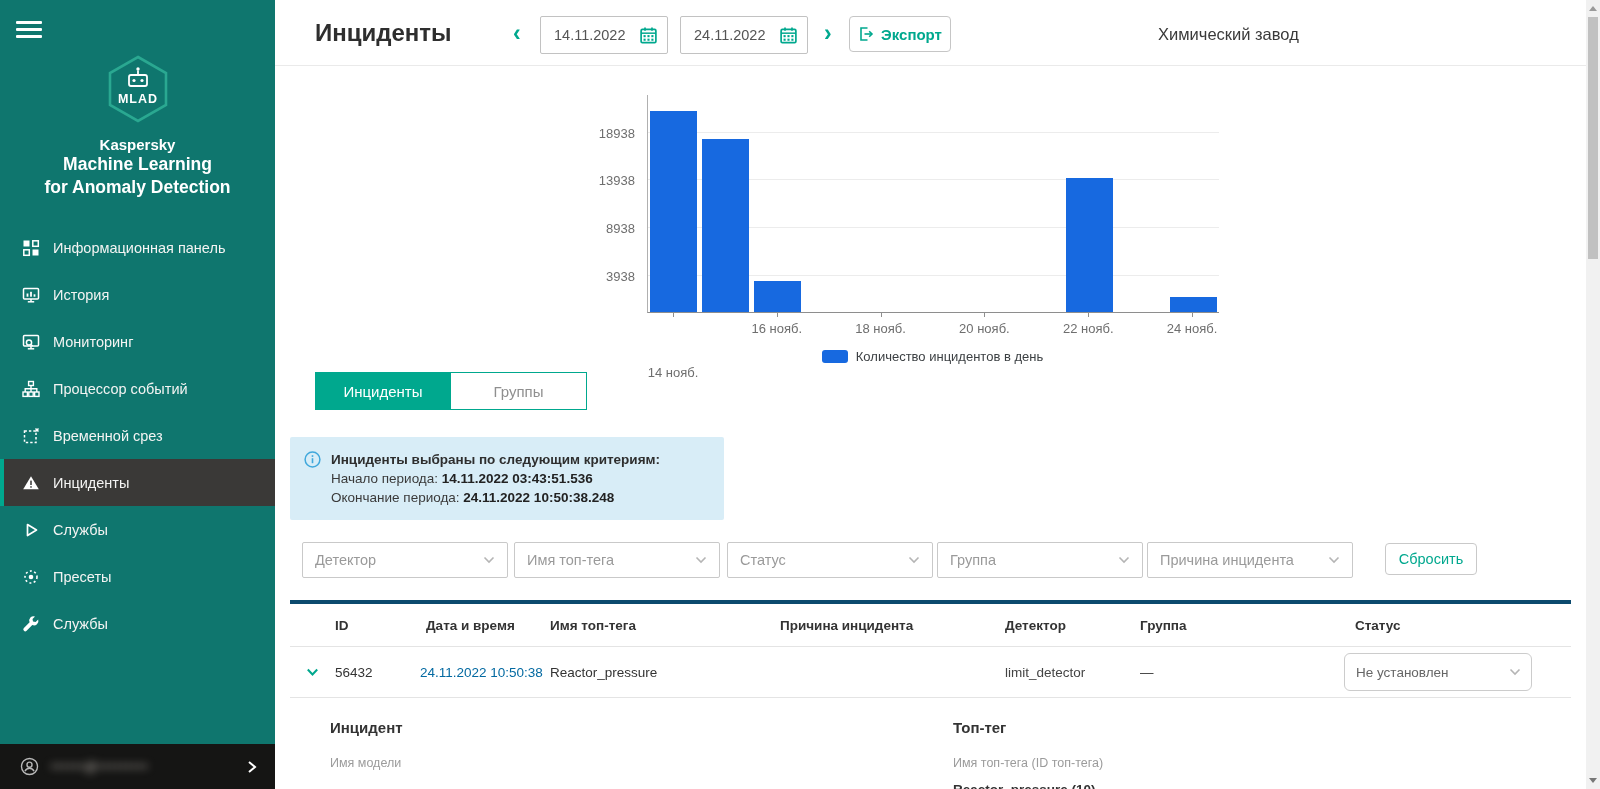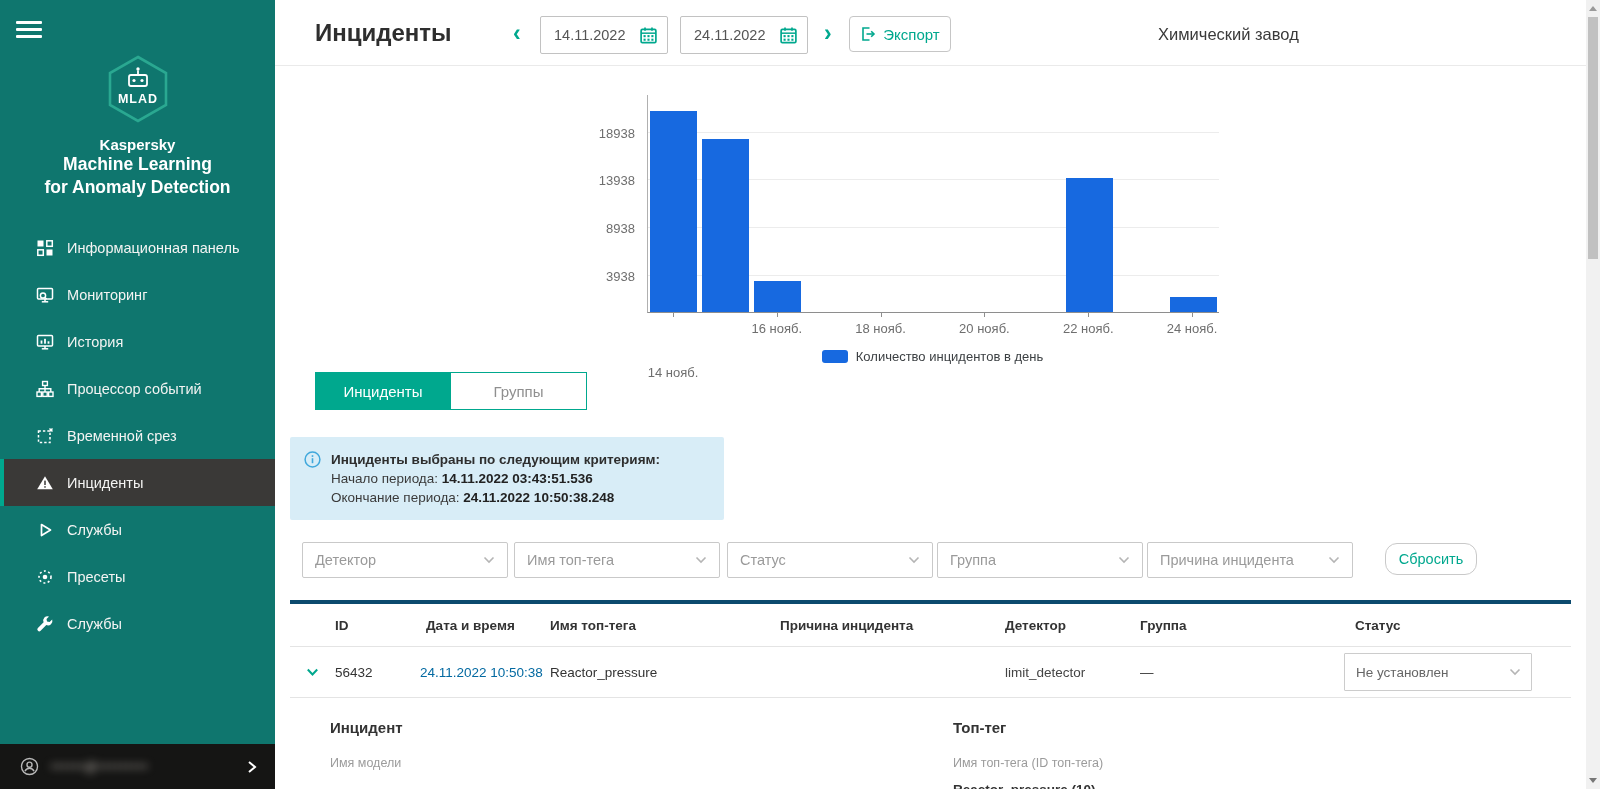--- a/index.html
+++ b/index.html
@@ -7,39 +7,39 @@
          font-family:"Liberation Sans",sans-serif;-webkit-font-smoothing:antialiased;}
   
   .sidebar{position:absolute;left:0;top:0;width:275px;height:789px;background:#0f766e;color:#fff;}
   .hamburger{position:absolute;left:16px;top:21px;width:26px;height:18px;cursor:pointer;}
   .hamburger span{display:block;height:3px;background:#fff;border-radius:1px;margin-bottom:4px;}
   .logo-wrap{position:absolute;left:0;top:54px;width:275px;text-align:center;}
   .brand{font-size:15px;font-weight:700;margin-top:8px;}
   .product{font-size:17.5px;font-weight:700;line-height:23px;}
   .menu{position:absolute;left:0;top:224px;width:275px;}
   .menu-item{position:relative;height:47px;display:flex;align-items:center;gap:13px;
-             padding-left:36px;font-size:14.5px;color:#f4f4f3;cursor:pointer;}
+             padding-left:22px;font-size:14.5px;color:#f4f4f3;cursor:pointer;}
   .menu-item .mi{width:18px;height:18px;flex:0 0 18px;display:flex;}
   .menu-item.active{background:#3a3937;}
   .menu-item.active::before{content:"";position:absolute;left:0;top:0;width:4px;height:100%;background:#00a88e;}
   .user-bar{position:absolute;left:0;bottom:0;width:275px;height:45px;background:#151514;
             display:flex;align-items:center;padding:0 18px 0 20px;box-sizing:border-box;gap:12px;}
   .email-blur{filter:blur(4px);color:#b9b3ab;font-size:13px;letter-spacing:1px;max-width:160px;overflow:hidden;white-space:nowrap;}
   .user-chevron{margin-left:auto;}
   
   .main{position:absolute;left:275px;top:0;width:1311px;height:789px;background:#fff;}
   .main-header{position:absolute;left:0;top:0;width:100%;height:66px;border-bottom:1px solid #eaeaea;box-sizing:border-box;}
   .page-title{position:absolute;left:40px;top:19px;font-size:24px;font-weight:700;color:#2e2e2e;}
   .nav-arrow{position:absolute;top:19px;font-size:23px;font-weight:700;color:#00a88e;cursor:pointer;line-height:28px;}
   .date-field{position:absolute;top:16px;width:128px;height:38px;border:1px solid #c2c2c2;border-radius:2px;
               background:#fff;display:flex;align-items:center;justify-content:space-between;
               padding:0 9px 0 13px;box-sizing:border-box;font-size:14.5px;color:#555;cursor:pointer;}
   .btn-export{position:absolute;left:574px;top:16px;width:102px;height:36px;border:1px solid #c6c6c6;border-radius:4px;
               background:#fff;display:flex;align-items:center;justify-content:center;gap:7px;
-              font-size:15px;color:#00a88e;cursor:pointer;box-sizing:border-box;}
+              font-size:15px;color:#00a88e;cursor:pointer;box-sizing:border-box;font-weight:bold;}
   .site-name{position:absolute;left:883px;top:25px;font-size:16.5px;color:#3a3a3a;}
   
   .chart{position:absolute;left:292px;top:93px;width:680px;height:285px;}
   .y-labels{position:absolute;left:0;top:2px;width:68px;height:217px;}
   .y-label{position:absolute;right:0;width:68px;text-align:right;font-size:13px;color:#6e6e6e;}
   .plot{position:absolute;left:80px;top:2px;width:571px;height:217px;
         border-left:1px solid #b0b0b0;border-bottom:1px solid #8e8e8e;box-sizing:content-box;}
   .gridline{position:absolute;left:0;width:100%;height:1px;background:#ececec;}
   .bar{position:absolute;bottom:0;}
   .x-axis{position:absolute;left:80px;top:220px;width:571px;height:32px;}
@@ -57,33 +57,33 @@
   
   .info-box{position:absolute;left:15px;top:437px;width:434px;background:#d8edf7;border-radius:2px;
             padding:13px 14px 13px 14px;box-sizing:border-box;display:flex;gap:10px;
             font-size:13.5px;color:#3a3a3a;line-height:19px;}
   .info-box .title{font-weight:700;color:#2e2e2e;}
   .info-box .b{font-weight:700;color:#222;}
   
   .filter-select{position:absolute;top:542px;height:36px;width:206px;border:1px solid #c9c9c9;border-radius:2px;
                  background:#fff;display:flex;align-items:center;justify-content:space-between;
                  padding:0 12px;box-sizing:border-box;font-size:14.5px;color:#9a9a9a;cursor:pointer;}
-  .btn-reset{position:absolute;left:1110px;top:543px;width:92px;height:32px;border:1px solid #c9c9c9;border-radius:12px;
+  .btn-reset{position:absolute;left:1110px;top:543px;width:92px;height:32px;border:1px solid #c9c9c9;border-radius:4px;
              background:#fff;display:flex;align-items:center;justify-content:center;
              font-size:14.5px;color:#00a88e;cursor:pointer;box-sizing:border-box;}
   
   .table{position:absolute;left:15px;top:600px;width:1281px;}
   .thead{position:relative;height:42px;border-top:4px solid #0c4a6e;border-bottom:1px solid #e4e4e4;}
   .th{position:absolute;top:0;bottom:0;display:flex;align-items:center;font-weight:700;font-size:13.5px;color:#333;}
   .trow{position:relative;height:50px;border-bottom:1px solid #e4e4e4;}
   .td{position:absolute;top:0;bottom:0;display:flex;align-items:center;font-size:13.5px;color:#333;}
   .td.link{color:#0369a1;cursor:pointer;}
   .td.muted{color:#444;}
   .row-chevron{position:absolute;left:16px;top:21px;cursor:pointer;}
-  .status-select{position:absolute;left:1054px;top:6px;width:188px;height:38px;border:1px solid #ccc;border-radius:1px;
+  .status-select{position:absolute;left:1054px;top:6px;width:188px;height:38px;border:1px solid #ccc;border-radius:6px;
                  background:#fff;display:flex;align-items:center;justify-content:space-between;
                  padding:0 10px 0 11px;box-sizing:border-box;font-size:13.5px;color:#666;cursor:pointer;}
   .details{position:relative;height:97px;}
   .detail-h{position:absolute;top:21px;font-size:15px;font-weight:700;color:#333;}
   .detail-label{position:absolute;top:58px;font-size:12.5px;color:#9b9b9b;}
   .detail-value{position:absolute;top:84px;font-size:13.5px;font-weight:700;color:#333;}
   
   .sb{position:absolute;right:0;top:0;width:14px;height:789px;background:#f1f1f1;}
   .sb-thumb{position:absolute;left:2px;top:17px;width:10px;height:242px;background:#c1c1c1;cursor:pointer;}
   .sb-arrow{position:absolute;left:3px;width:0;height:0;border-left:4px solid transparent;border-right:4px solid transparent;cursor:pointer;}
@@ -124,42 +124,42 @@
               <rect x="1.5" y="1.5" width="6" height="6" fill="#fff"></rect>
               <rect x="10.8" y="1.8" width="5.5" height="5.5" fill="none" stroke="#fff" stroke-width="1.5"></rect>
               <rect x="1.8" y="10.8" width="5.5" height="5.5" fill="none" stroke="#fff" stroke-width="1.5"></rect>
               <rect x="10.5" y="10.5" width="6" height="6" fill="#fff"></rect>
             </svg>
         </span>
         <span>Информационная панель</span>
       </div>
       <div class="menu-item">
         <span class="mi">
+          <svg width="18" height="18" viewBox="0 0 18 18">
+              <rect x="1.5" y="2.5" width="15" height="10.5" rx="1" fill="none" stroke="#fff" stroke-width="1.5"></rect>
+              <rect x="4.6" y="7.5" width="1.8" height="3.2" fill="#fff"></rect>
+              <rect x="8.1" y="5.8" width="1.8" height="4.9" fill="#fff"></rect>
+              <rect x="11.6" y="8.3" width="1.8" height="2.4" fill="#fff"></rect>
+              <line x1="9" y1="13" x2="9" y2="15.8" stroke="#fff" stroke-width="1.5"></line>
+              <line x1="5.8" y1="15.8" x2="12.2" y2="15.8" stroke="#fff" stroke-width="1.5"></line>
+            </svg>
+        </span>
+        <span>История</span>
+      </div>
+      <div class="menu-item">
+        <span class="mi">
           <svg width="18" height="18" viewBox="0 0 18 18" fill="none" stroke="#fff" stroke-width="1.5">
               <rect x="1.5" y="2.5" width="15" height="10.5" rx="1"></rect>
               <line x1="9" y1="13" x2="9" y2="15.8"></line>
               <line x1="5.8" y1="15.8" x2="12.2" y2="15.8"></line>
               <circle cx="7" cy="9.5" r="2.6"></circle>
               <line x1="9" y1="11.5" x2="10.6" y2="13.1"></line>
             </svg>
         </span>
         <span>Мониторинг</span>
-      </div>
-      <div class="menu-item">
-        <span class="mi">
-          <svg width="18" height="18" viewBox="0 0 18 18">
-              <rect x="1.5" y="2.5" width="15" height="10.5" rx="1" fill="none" stroke="#fff" stroke-width="1.5"></rect>
-              <rect x="4.6" y="7.5" width="1.8" height="3.2" fill="#fff"></rect>
-              <rect x="8.1" y="5.8" width="1.8" height="4.9" fill="#fff"></rect>
-              <rect x="11.6" y="8.3" width="1.8" height="2.4" fill="#fff"></rect>
-              <line x1="9" y1="13" x2="9" y2="15.8" stroke="#fff" stroke-width="1.5"></line>
-              <line x1="5.8" y1="15.8" x2="12.2" y2="15.8" stroke="#fff" stroke-width="1.5"></line>
-            </svg>
-        </span>
-        <span>История</span>
       </div>
       <div class="menu-item">
         <span class="mi">
           <svg width="18" height="18" viewBox="0 0 18 18" fill="none" stroke="#fff" stroke-width="1.4">
               <rect x="6.6" y="1.5" width="4.8" height="4"></rect>
               <line x1="9" y1="5.5" x2="9" y2="8.8"></line>
               <polyline points="3.2,12 3.2,8.8 14.8,8.8 14.8,12"></polyline>
               <line x1="9" y1="8.8" x2="9" y2="12"></line>
               <rect x="1" y="12" width="4.4" height="4.4"></rect>
               <rect x="6.8" y="12" width="4.4" height="4.4"></rect>

